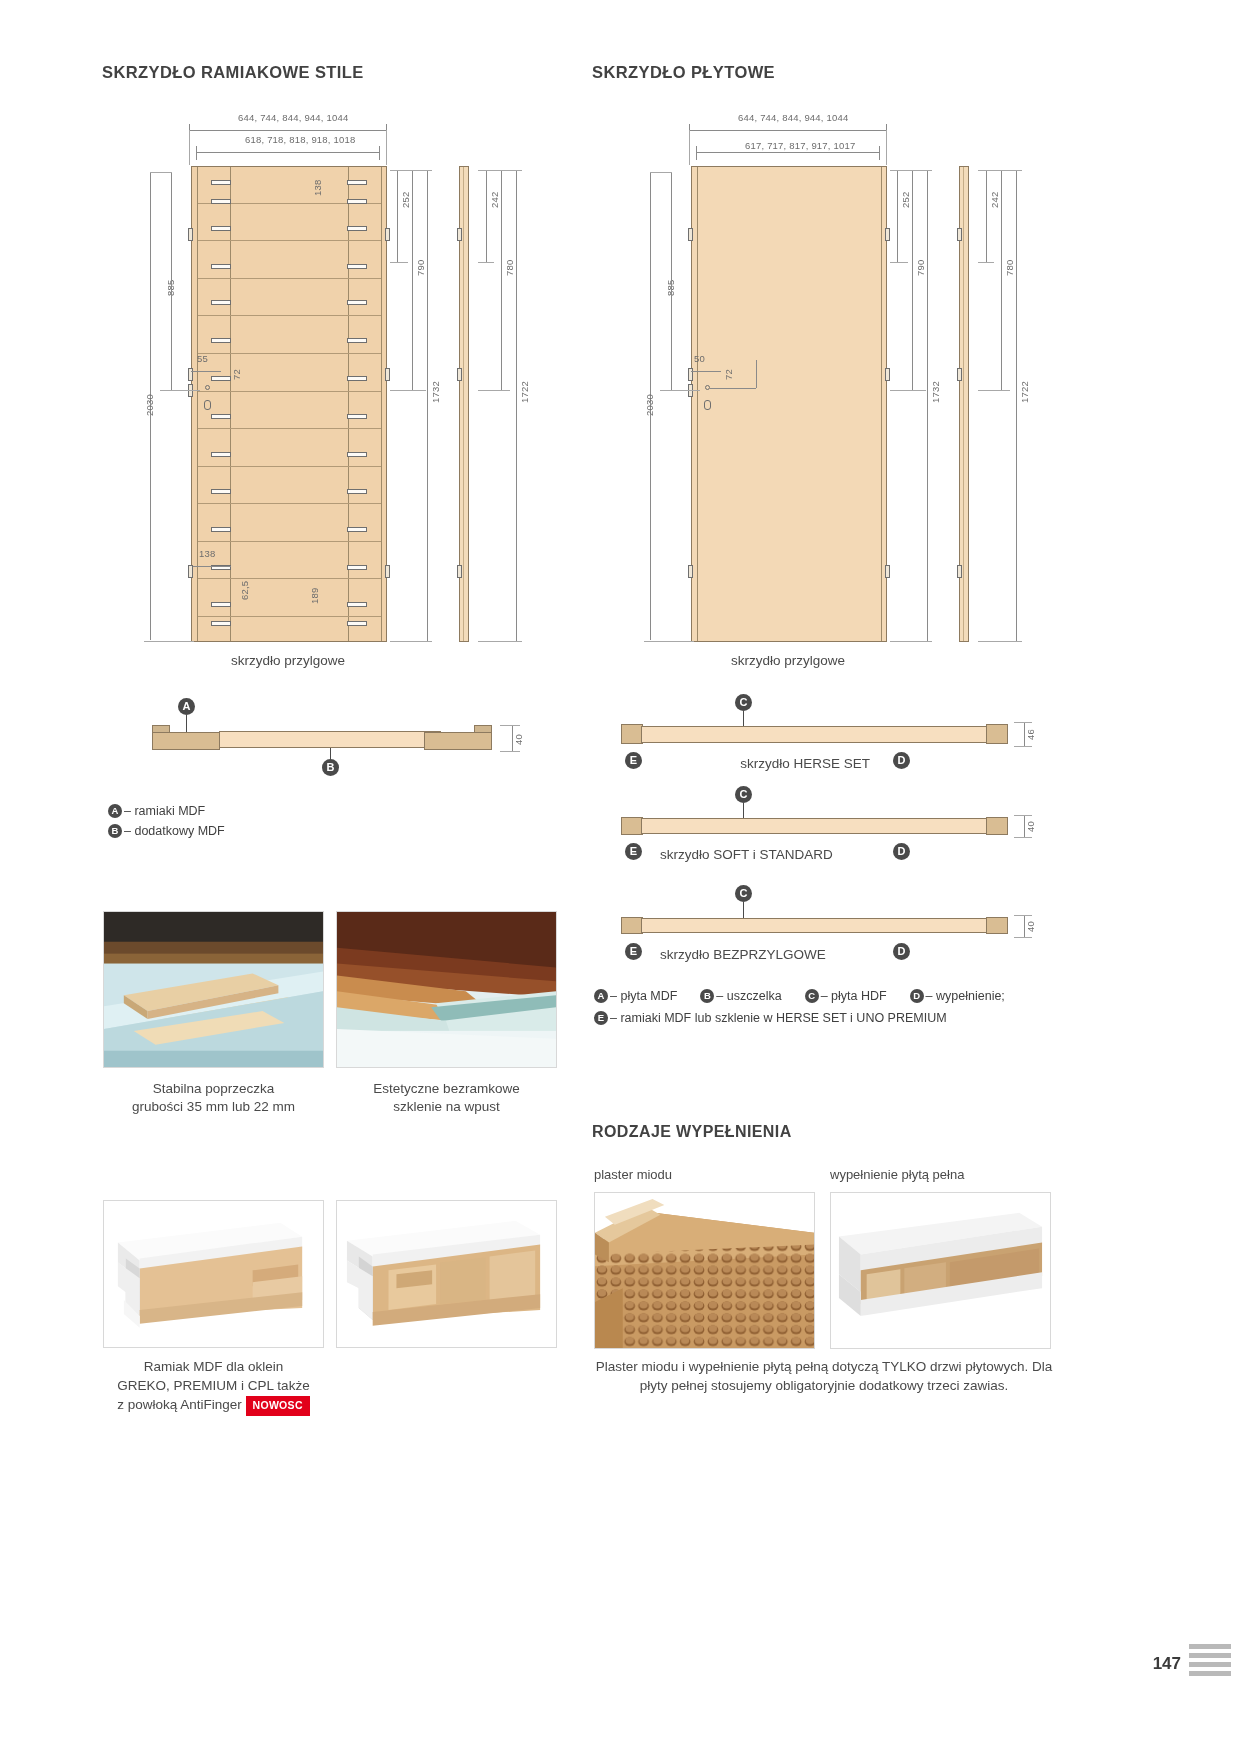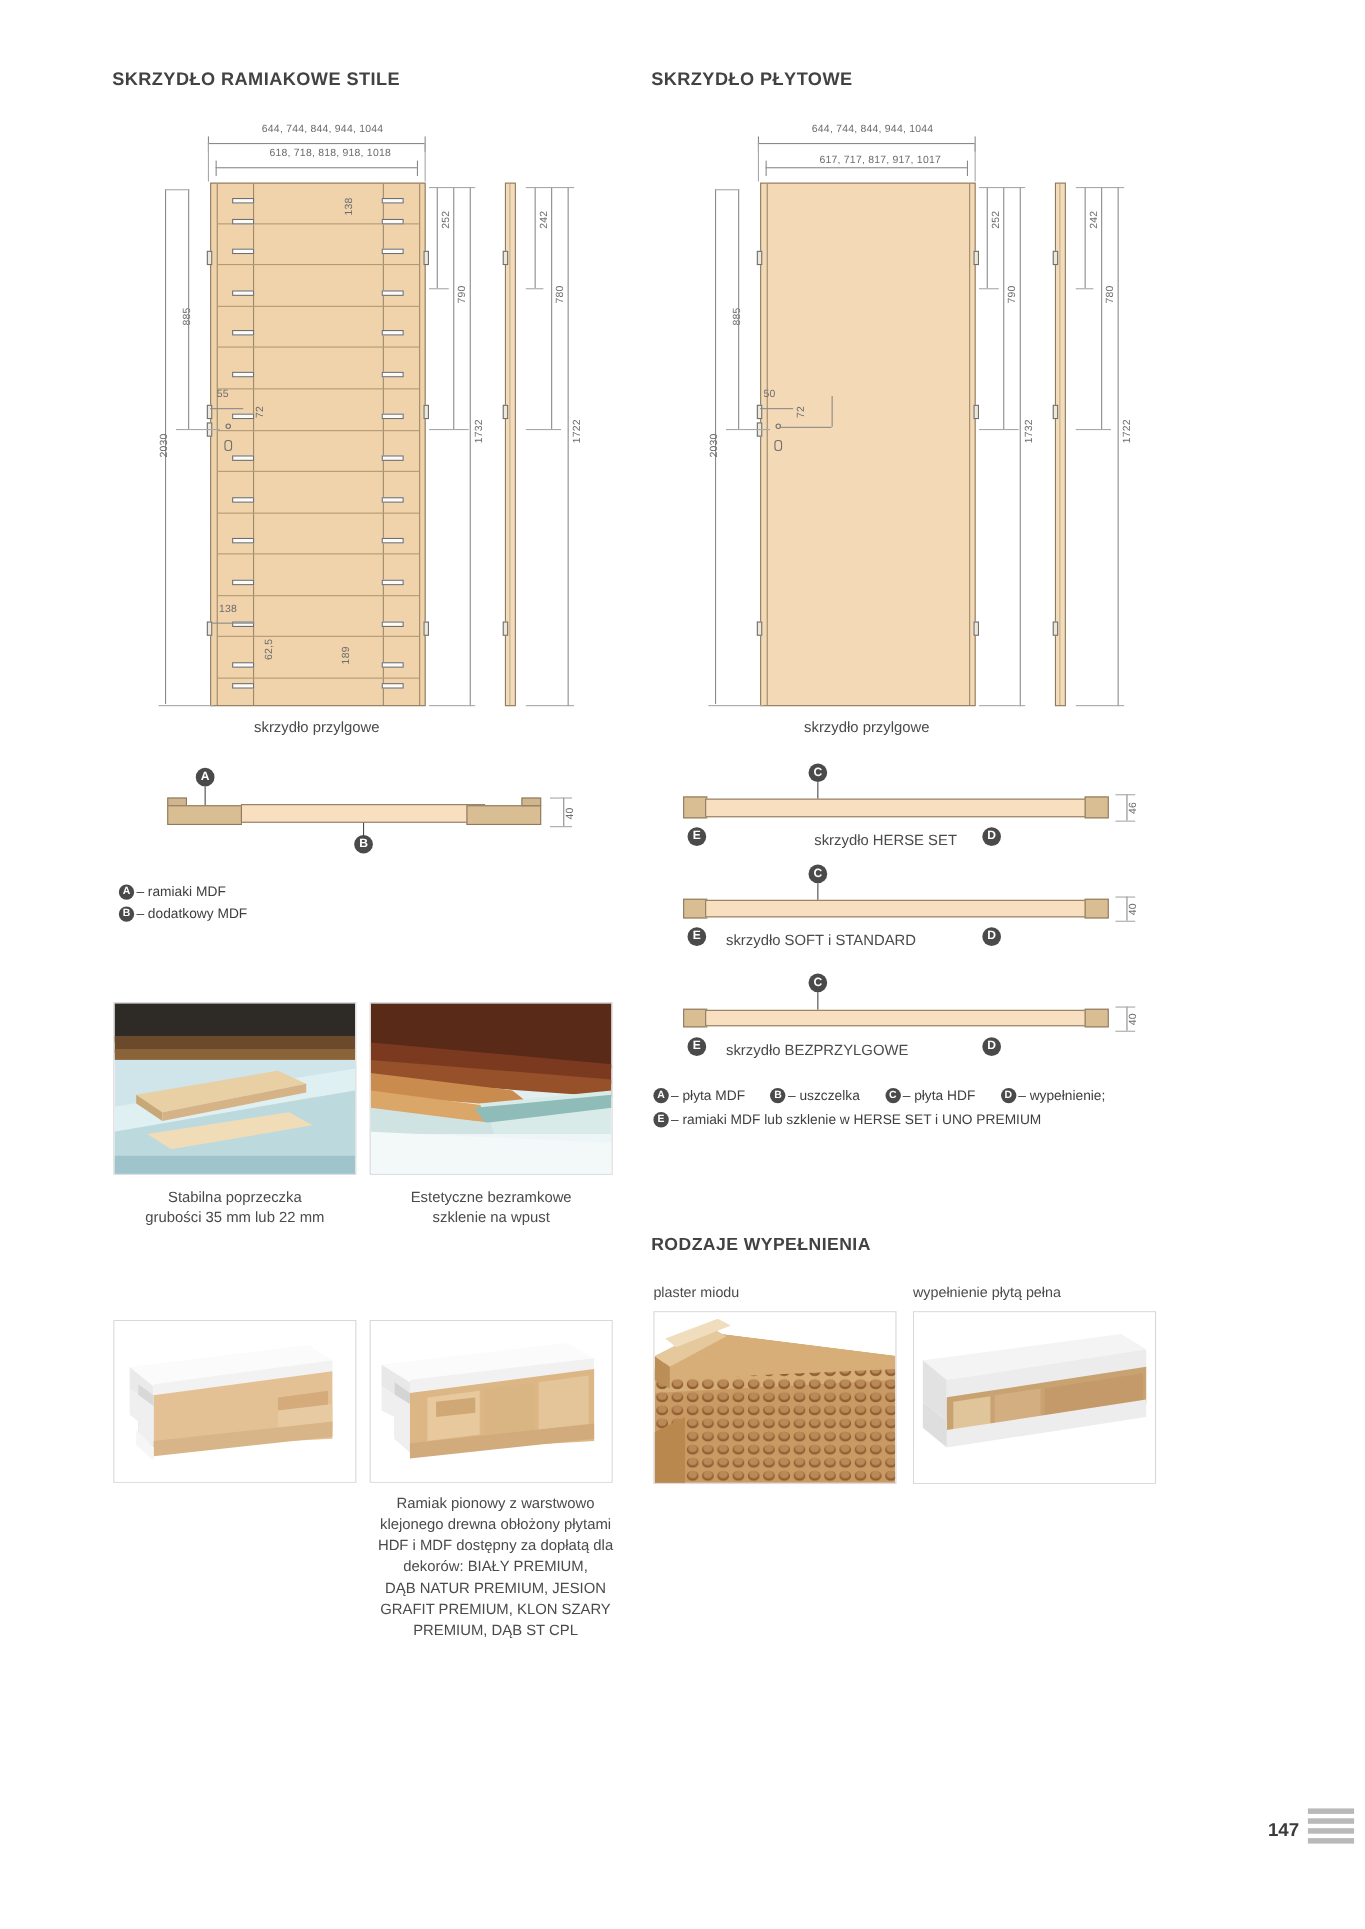--- a/index.html
+++ b/index.html
@@ -538,20 +538,21 @@
       <polygon points="30,78 213,50 213,84 30,112" fill="#c9a271"></polygon>
       <polygon points="36,82 70,77 70,108 36,112" fill="#e0c49a"></polygon>
       <polygon points="74,76 116,70 116,102 74,107" fill="#d2ae80"></polygon>
       <polygon points="120,70 210,56 210,86 120,101" fill="#c49a6b"></polygon>
       <polygon points="30,108 213,80 213,96 30,124" fill="#ededed"></polygon>
       <polygon points="8,82 30,100 30,124 8,106" fill="#dedede"></polygon>
       <rect x="0" y="124" width="221" height="33" fill="#ffffff"></rect>
     </svg>
   </div>
 
+  <div class="cap" style="left:594px; top:1357px; width:460px; line-height:1.42;">Plaster miodu i wypełnienie płytą pełną dotyczą TYLKO drzwi płytowych. Dla płyty pełnej stosujemy obligatoryjnie dodatkowy trzeci zawias.</div>
 
   <div class="card" style="left:103px; top:1200px; width:221px; height:148px;">
     <svg class="photo" viewBox="0 0 221 148" preserveAspectRatio="none">
       <rect x="0" y="0" width="221" height="148" fill="#ffffff"></rect>
       <polygon points="14,42 178,22 200,36 36,60" fill="#fbfbfb"></polygon>
       <polygon points="14,42 36,60 36,78 14,62" fill="#eaeaea"></polygon>
       <polygon points="36,58 200,36 200,48 36,70" fill="#f2f2f2"></polygon>
       <polygon points="36,68 200,46 200,108 36,116" fill="#e4c194"></polygon>
       <polygon points="150,70 196,64 196,80 150,86" fill="#d5ab7b"></polygon>
       <polygon points="150,82 200,76 200,100 150,104" fill="#e8caa2"></polygon>
@@ -572,30 +573,26 @@
       <polygon points="52,70 100,64 100,104 52,110" fill="#e8c99d"></polygon>
       <polygon points="104,62 150,57 150,100 104,104" fill="#d9b584"></polygon>
       <polygon points="154,56 200,50 200,96 154,100" fill="#e4c59a"></polygon>
       <polygon points="60,74 96,70 96,84 60,88" fill="#cfa876"></polygon>
       <polygon points="36,66 36,120 22,108 22,56" fill="#d4d4d4"></polygon>
       <polygon points="10,60 36,76 36,120 22,108 22,88 10,82" fill="#efefef"></polygon>
       <polygon points="36,112 205,94 205,108 36,126" fill="#d2ab7c"></polygon>
     </svg>
   </div>
 
-
-  <div class="cap" style="left:332px; top:1357px; width:237px; line-height:1.42;">
-    <span style="white-space:pre-line;">Ramiak pionowy z warstwowo
-klejonego drewna obłożony płytami
-HDF i MDF dostępny za dopłatą dla
-dekorów: BIAŁY PREMIUM,
-DĄB NATUR PREMIUM, JESION
-GRAFIT PREMIUM, KLON SZARY
-PREMIUM, DĄB ST CPL</span>
-  </div>
+  <div class="cap" style="left:95px; top:1357px; width:237px; line-height:1.42;">
+    <span style="white-space:pre-line;">Ramiak MDF dla oklein
+GREKO, PREMIUM i CPL także
+z powłoką AntiFinger </span><span class="badge">NOWOSC</span>
+  </div>
+
 
   <div id="page-num">147</div>
   <div id="footer-bars">
     <div></div>
       <div></div>
       <div></div>
       <div></div>
   </div>
 
 </div>

